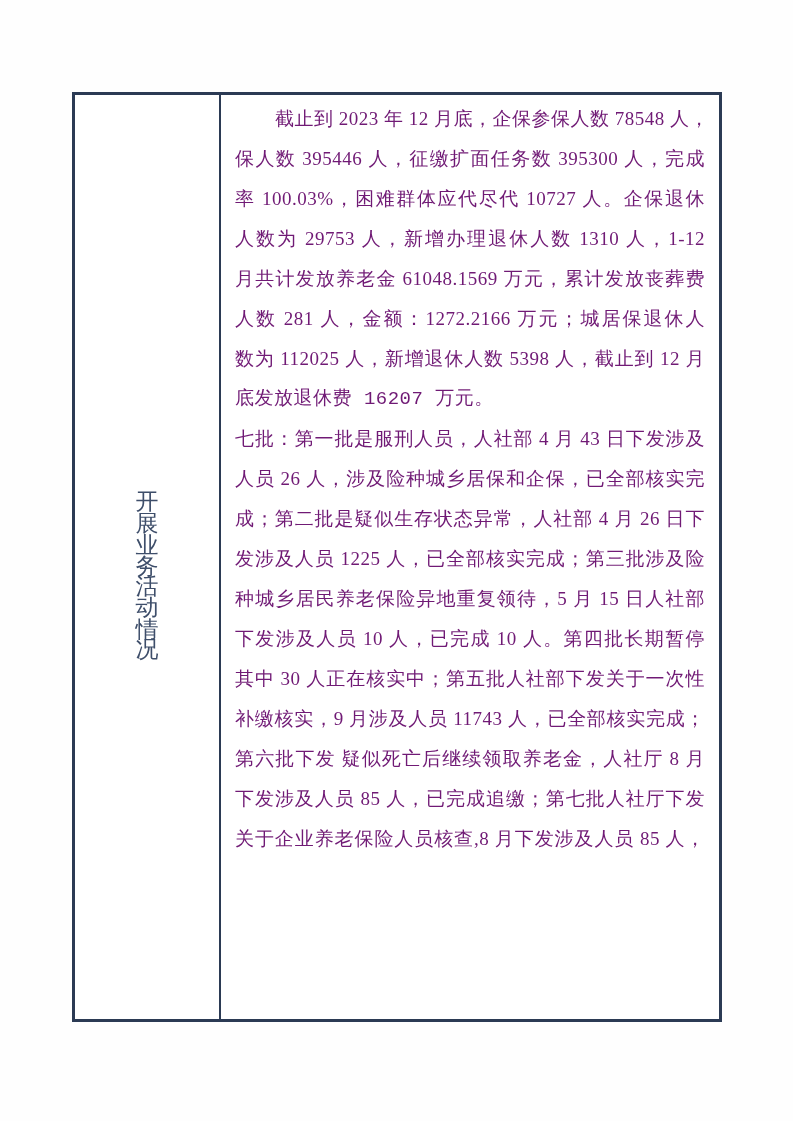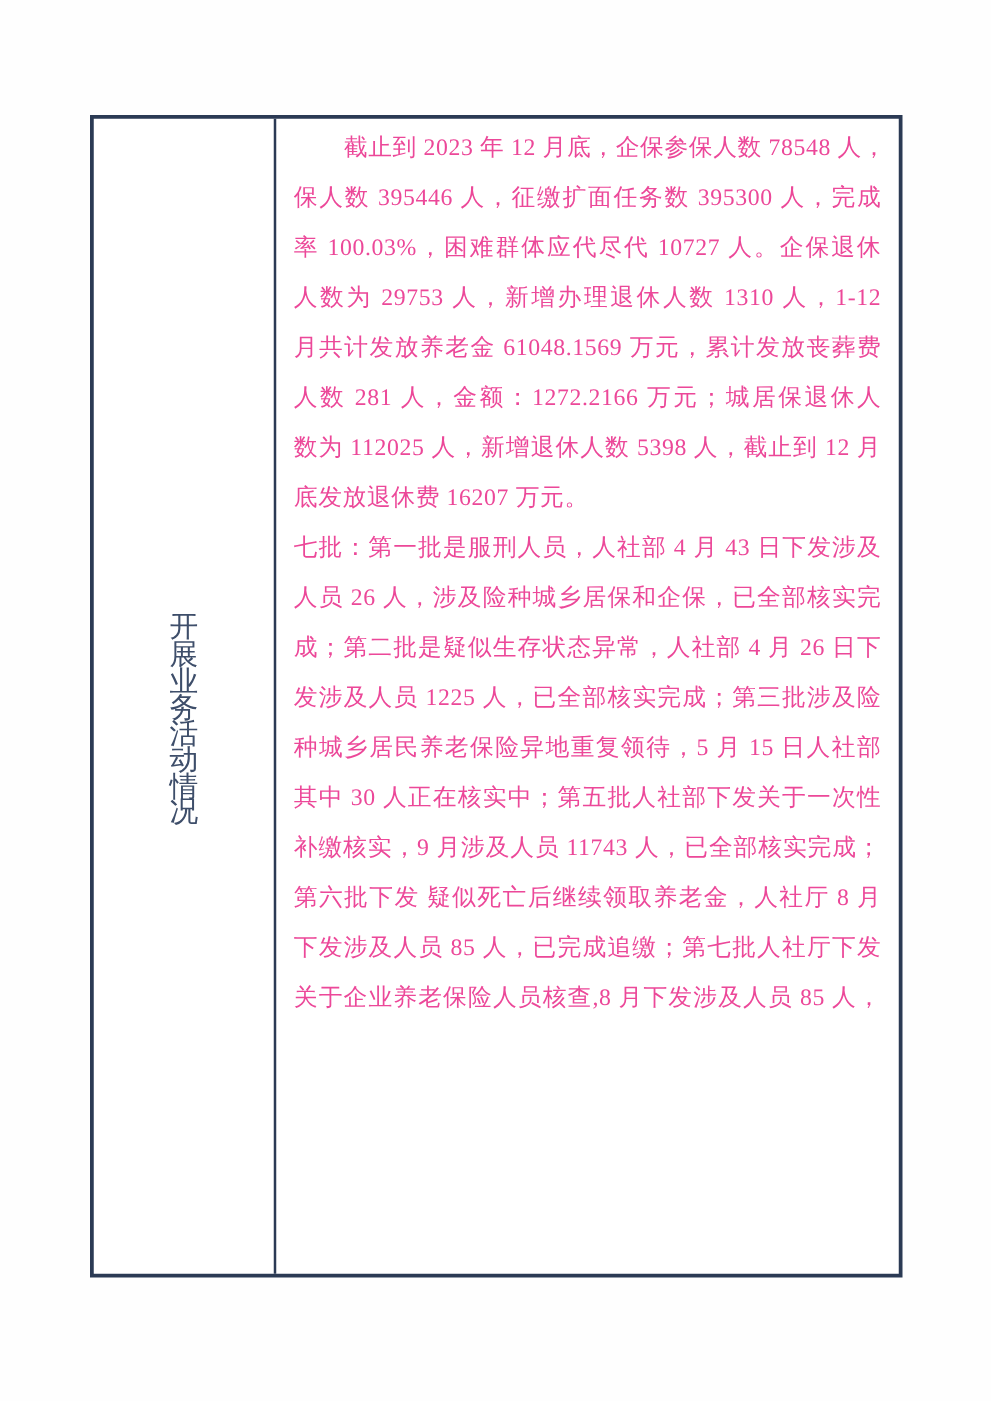--- a/index.html
+++ b/index.html
@@ -48,29 +48,29 @@
   .content-cell {
     flex: 1;
     box-sizing: border-box;
     padding: 4px 14px 0 14px;
     overflow: hidden;
   }
   .tl {
     font-size: 19px;
     line-height: 40px;
     height: 40px;
-    color: #ec4899;
+    color: #701a75;
     white-space: nowrap;
     overflow: hidden;
     text-align: justify;
     text-align-last: justify;
     letter-spacing: 0.5px;
   }
   .tl.ind { text-indent: 40px; }
-  .tl.end { text-align-last: left; }
+  .tl.end { text-align-last: left; font-family: Liberation Mono, monospace; }
 </style>
 </head>
 <body>
 
 <div class="page">
   <div class="report-table">
 
     <div class="label-cell">
       <div class="vertical-label">开展业务活动情况</div>
     </div>
@@ -83,20 +83,21 @@
       <div class="tl">月共计发放养老金 61048.1569 万元，累计发放丧葬费</div>
       <div class="tl">人数 281 人，金额：1272.2166 万元；城居保退休人</div>
       <div class="tl">数为 112025 人，新增退休人数 5398 人，截止到 12 月</div>
       <div class="tl end">底发放退休费 16207 万元。</div>
 
       <div class="tl">七批：第一批是服刑人员，人社部 4 月 43 日下发涉及</div>
       <div class="tl">人员 26 人，涉及险种城乡居保和企保，已全部核实完</div>
       <div class="tl">成；第二批是疑似生存状态异常，人社部 4 月 26 日下</div>
       <div class="tl">发涉及人员 1225 人，已全部核实完成；第三批涉及险</div>
       <div class="tl">种城乡居民养老保险异地重复领待，5 月 15 日人社部</div>
+      <div class="tl">下发涉及人员 10 人，已完成 10 人。第四批长期暂停</div>
       <div class="tl">其中 30 人正在核实中；第五批人社部下发关于一次性</div>
       <div class="tl">补缴核实，9 月涉及人员 11743 人，已全部核实完成；</div>
       <div class="tl">第六批下发 疑似死亡后继续领取养老金，人社厅 8 月</div>
       <div class="tl">下发涉及人员 85 人，已完成追缴；第七批人社厅下发</div>
       <div class="tl">关于企业养老保险人员核查,8 月下发涉及人员 85 人，</div>
     </div>
 
   </div>
 </div>
 

